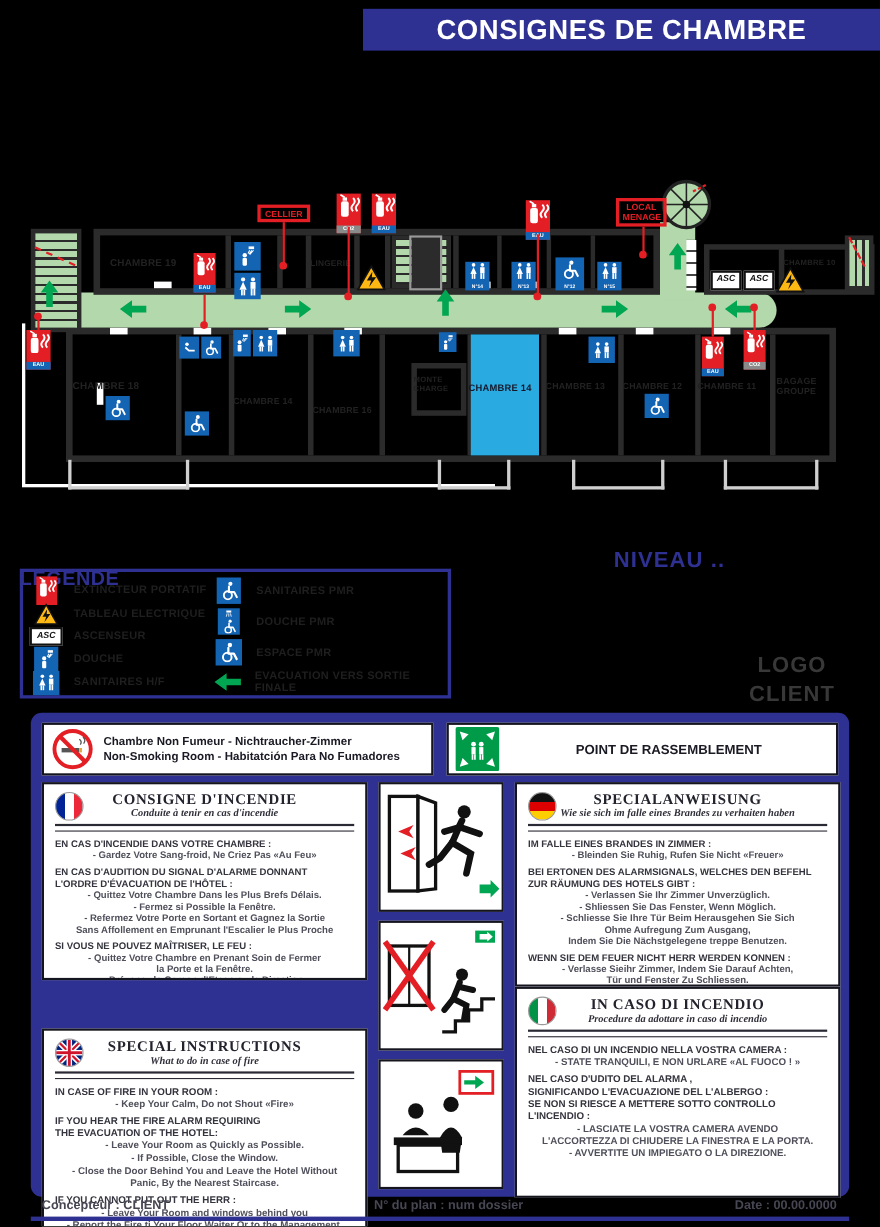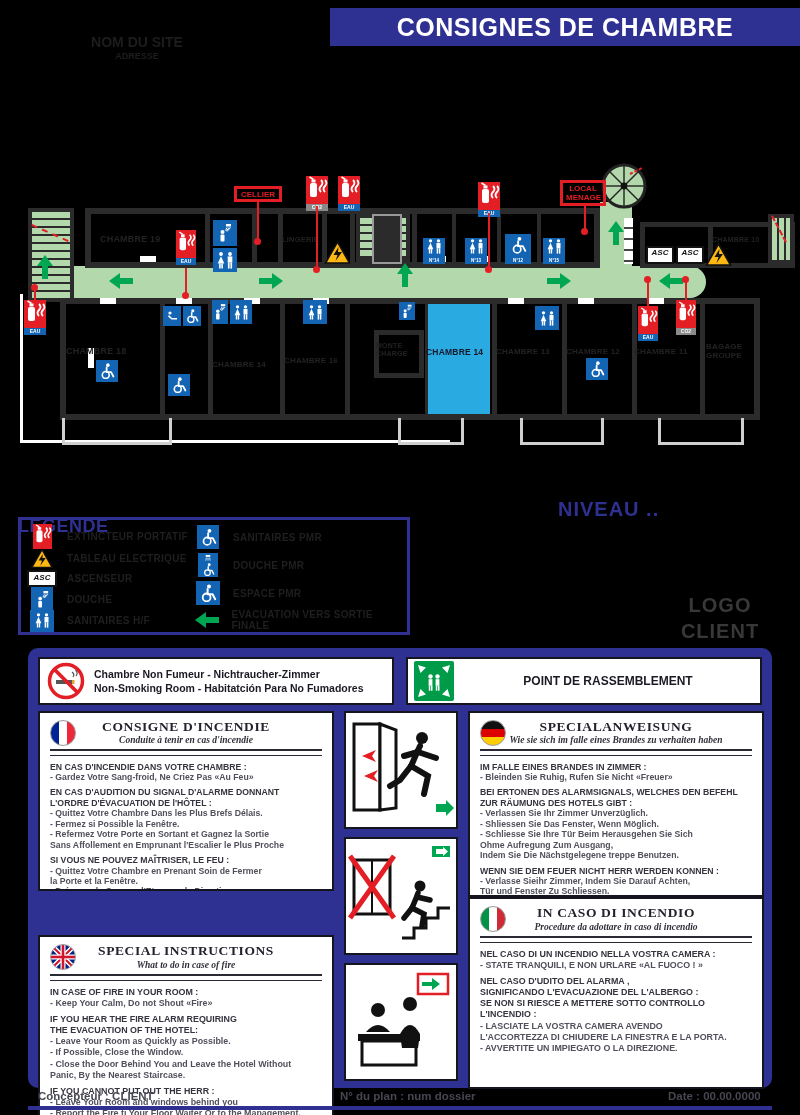--- a/index.html
+++ b/index.html
@@ -57,39 +57,35 @@
   .notice{display:flex;align-items:center;gap:8px;padding:3px 6px;}
   .notice .txt{font-weight:bold;font-size:10.5px;color:#1a1a24;line-height:1.35;white-space:pre-line;}
   .inst{padding:6px 10px 4px 10px;overflow:hidden;}
   .inst .hd{position:relative;text-align:center;}
   .inst .flag{position:absolute;left:0;top:1px;width:26px;height:26px;border-radius:50%;
               border:1px solid #999;box-sizing:border-box;}
   .inst .ttl{font-family:"Liberation Serif",serif;font-weight:bold;font-size:13.5px;color:#23232e;letter-spacing:.6px;}
   .inst .sub{font-family:"Liberation Serif",serif;font-style:italic;font-weight:bold;font-size:9.5px;color:#30303a;}
   .inst .rule{height:4px;border-top:2.5px solid #2a2a34;border-bottom:1px solid #2a2a34;margin:2px 0 6px 0;}
   .inst .sh{font-weight:bold;color:#34343e;white-space:pre-line;}
-  .inst .sb{color:#50505c;font-weight:bold;white-space:pre-line;margin-bottom:5px;}
+  .inst .sb{color:#50505c;font-weight:bold;white-space:pre-line;margin-bottom:5px;text-align:center;}
   .fs87{font-size:8.7px;line-height:1.2;}
   .fs89{font-size:8.9px;line-height:1.25;}
   .picto{position:absolute;background:#fff;border:2px solid #15151f;box-sizing:border-box;
          display:flex;align-items:center;justify-content:center;}
   
   .footer-t{position:absolute;color:#474754;font-weight:bold;font-size:11.5px;}
   .blueline{position:absolute;background:#2e3192;}
 </style>
 </head>
 <body>
 
 <div id="page">
 
   <div class="abs banner" style="left:330px;top:8px;width:470px;height:38px;">CONSIGNES DE CHAMBRE</div>
-  <div class="abs site" style="left:62px;top:34px;width:150px;">
-    <div class="nm">NOM DU SITE</div>
-    <div class="ad">ADRESSE</div>
-  </div>
 
   <div class="abs" style="left:0;top:0;width:800px;height:470px;">
 
     <div class="gap" style="left:20px;top:294px;width:3px;height:148px;"></div>
     <div class="gap" style="left:20px;top:440px;width:430px;height:3px;"></div>
 
     <div class="corridor" style="left:56px;top:266px;width:650px;height:32px;"></div>
     <div class="greenfill" style="left:600px;top:202px;width:32px;height:70px;"></div>
 
     <div class="outline" style="left:85px;top:208px;width:515px;height:60px;"></div>
@@ -172,21 +168,21 @@
       </svg>
     <svg class="arrow" style="left:32px;top:258px;transform:rotate(-90deg);" width="26" height="18" viewBox="0 0 26 18">
         <path d="M1 6 h13 V1 l11 8 -11 8 v-5 H1 z" fill="#00a651"></path>
       </svg>
 
     <div class="lbl" style="left:100px;top:234px;width:90px;">CHAMBRE 19</div>
     <div class="lbl" style="left:282px;top:236px;width:40px;font-size:7.5px;">LINGERIE</div>
     <div class="lbl" style="left:712px;top:236px;width:56px;font-size:7px;">CHAMBRE 10</div>
     <div class="lbl" style="left:66px;top:346px;width:76px;">CHAMBRE 18</div>
     <div class="lbl" style="left:212px;top:360px;width:64px;font-size:8px;">CHAMBRE 14</div>
-    <div class="lbl" style="left:284px;top:356px;width:58px;font-size:8px;">CHAMBRE 16</div>
+    <div class="lbl" style="left:284px;top:368px;width:58px;font-size:8px;">CHAMBRE 16</div>
     <div class="lbl" style="left:496px;top:347px;width:64px;font-size:8px;">CHAMBRE 13</div>
     <div class="lbl" style="left:566px;top:347px;width:64px;font-size:8px;">CHAMBRE 12</div>
     <div class="lbl" style="left:634px;top:347px;width:64px;font-size:8px;">CHAMBRE 11</div>
     <div class="lbl" style="left:706px;top:342px;width:62px;font-size:8px;">BAGAGE
 GROUPE</div>
 
     <div class="outline5" style="left:374px;top:330px;width:50px;height:48px;"></div>
     <div class="lbl" style="left:376px;top:342px;width:46px;font-size:7px;">MONTE
 CHARGE</div>
 

